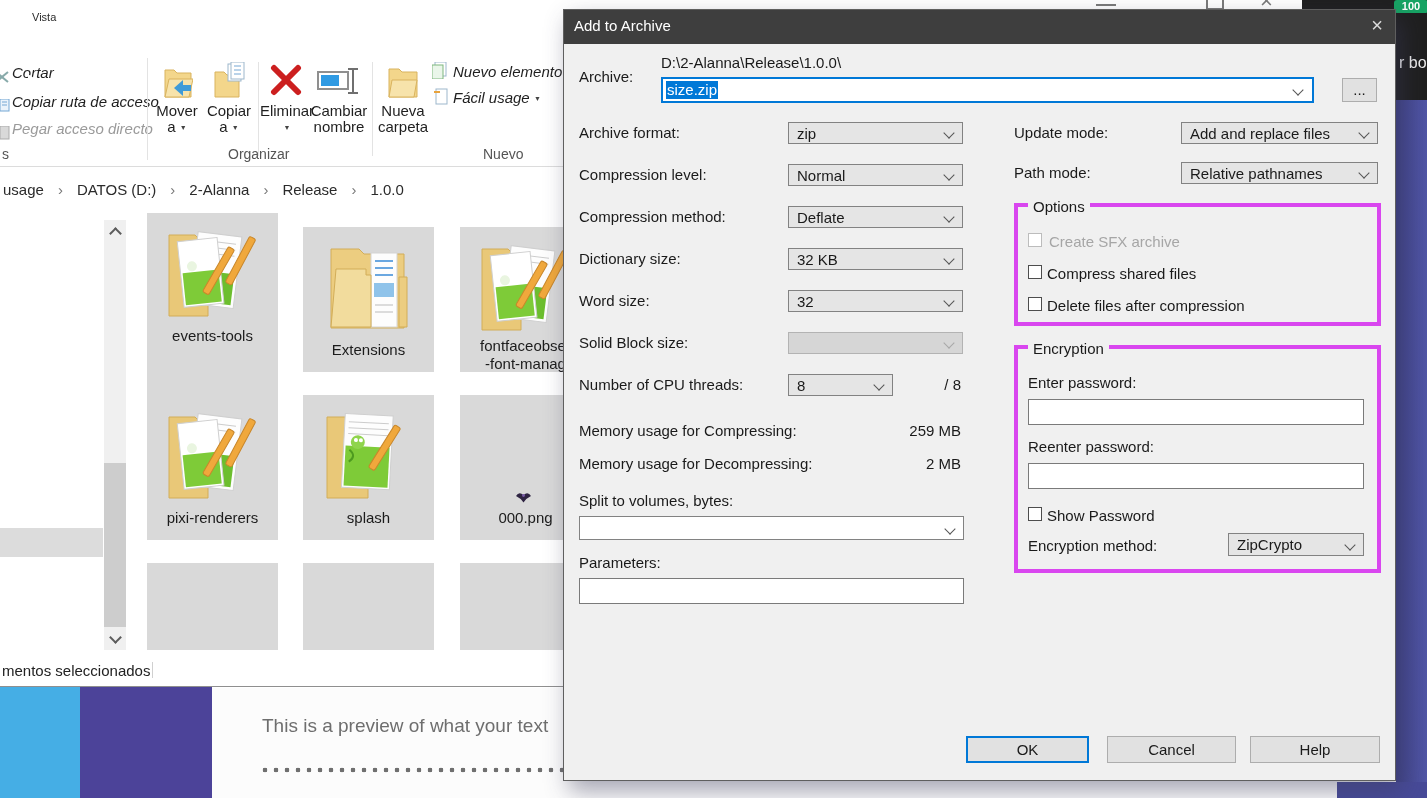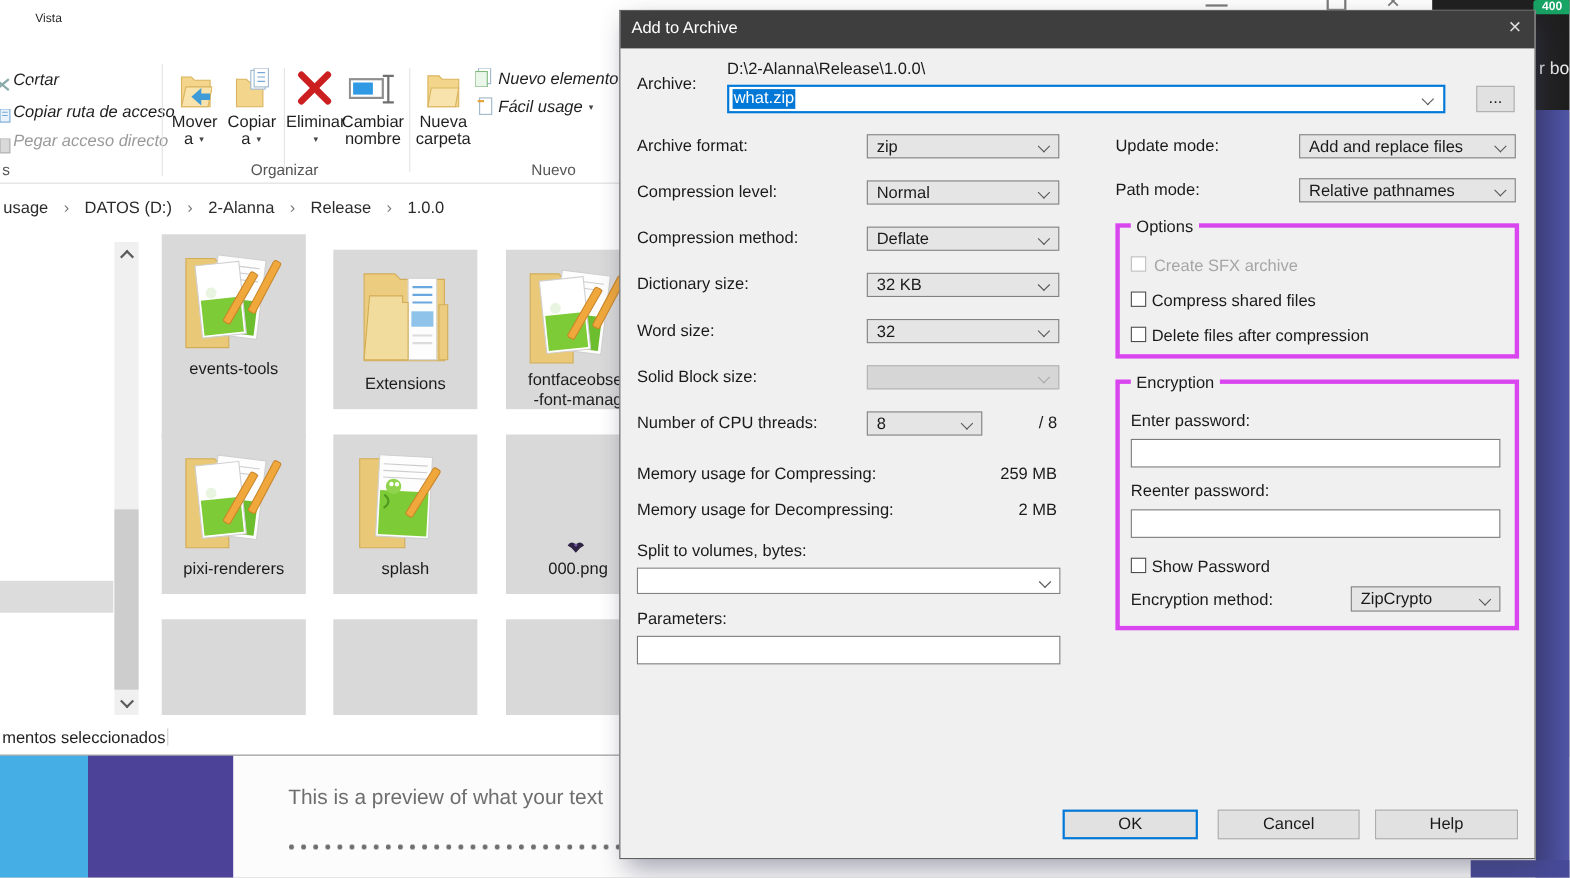--- a/index.html
+++ b/index.html
@@ -333,33 +333,33 @@
   <div class="purple-panel"></div>
   <div class="prev-text">This is a preview of what your text</div>
   <div class="dots"></div>
 
   <div class="cap-min"></div>
   <div class="cap-max"></div>
   <div class="cap-close">×</div>
   <div class="right-dark"></div>
   <div class="right-purple"></div>
   <div class="purple-patch"></div>
-  <div class="badge">400</div>
+  <div class="badge">100</div>
   <div class="partial-txt">r bo</div>
 
   <div class="dialog">
     <div class="titlebar">
       <div class="title-text">Add to Archive</div>
       <div class="dlg-close">×</div>
     </div>
 
     <div class="lbl" style="left:15px;top:58px">Archive:</div>
     <div class="lbl" style="left:97px;top:44px">D:\2-Alanna\Release\1.0.0\</div>
     <div class="namecombo">
-      <span class="sel">what.zip</span>
+      <span class="sel">size.zip</span>
       <span class="chev"></span>
     </div>
     <div class="btn" style="left:778px;top:68px;width:35px;height:24px;line-height:22px">...</div>
 
     <div class="lbl" style="left:15px;top:114px">Archive format:</div>
     <div class="combo" style="left:224px;top:112px;width:175px">
       <span class="ctext">zip</span>
         <span class="chev"></span>
     </div>
 

